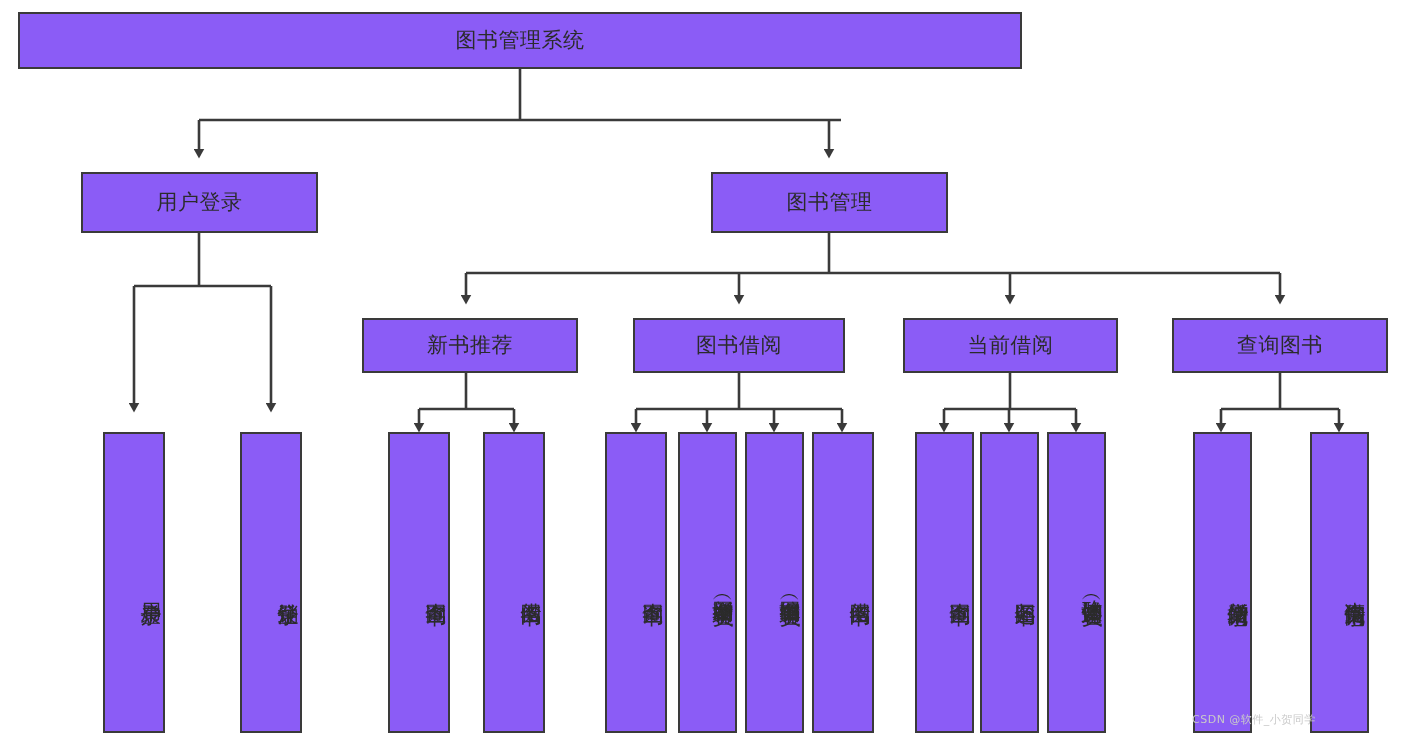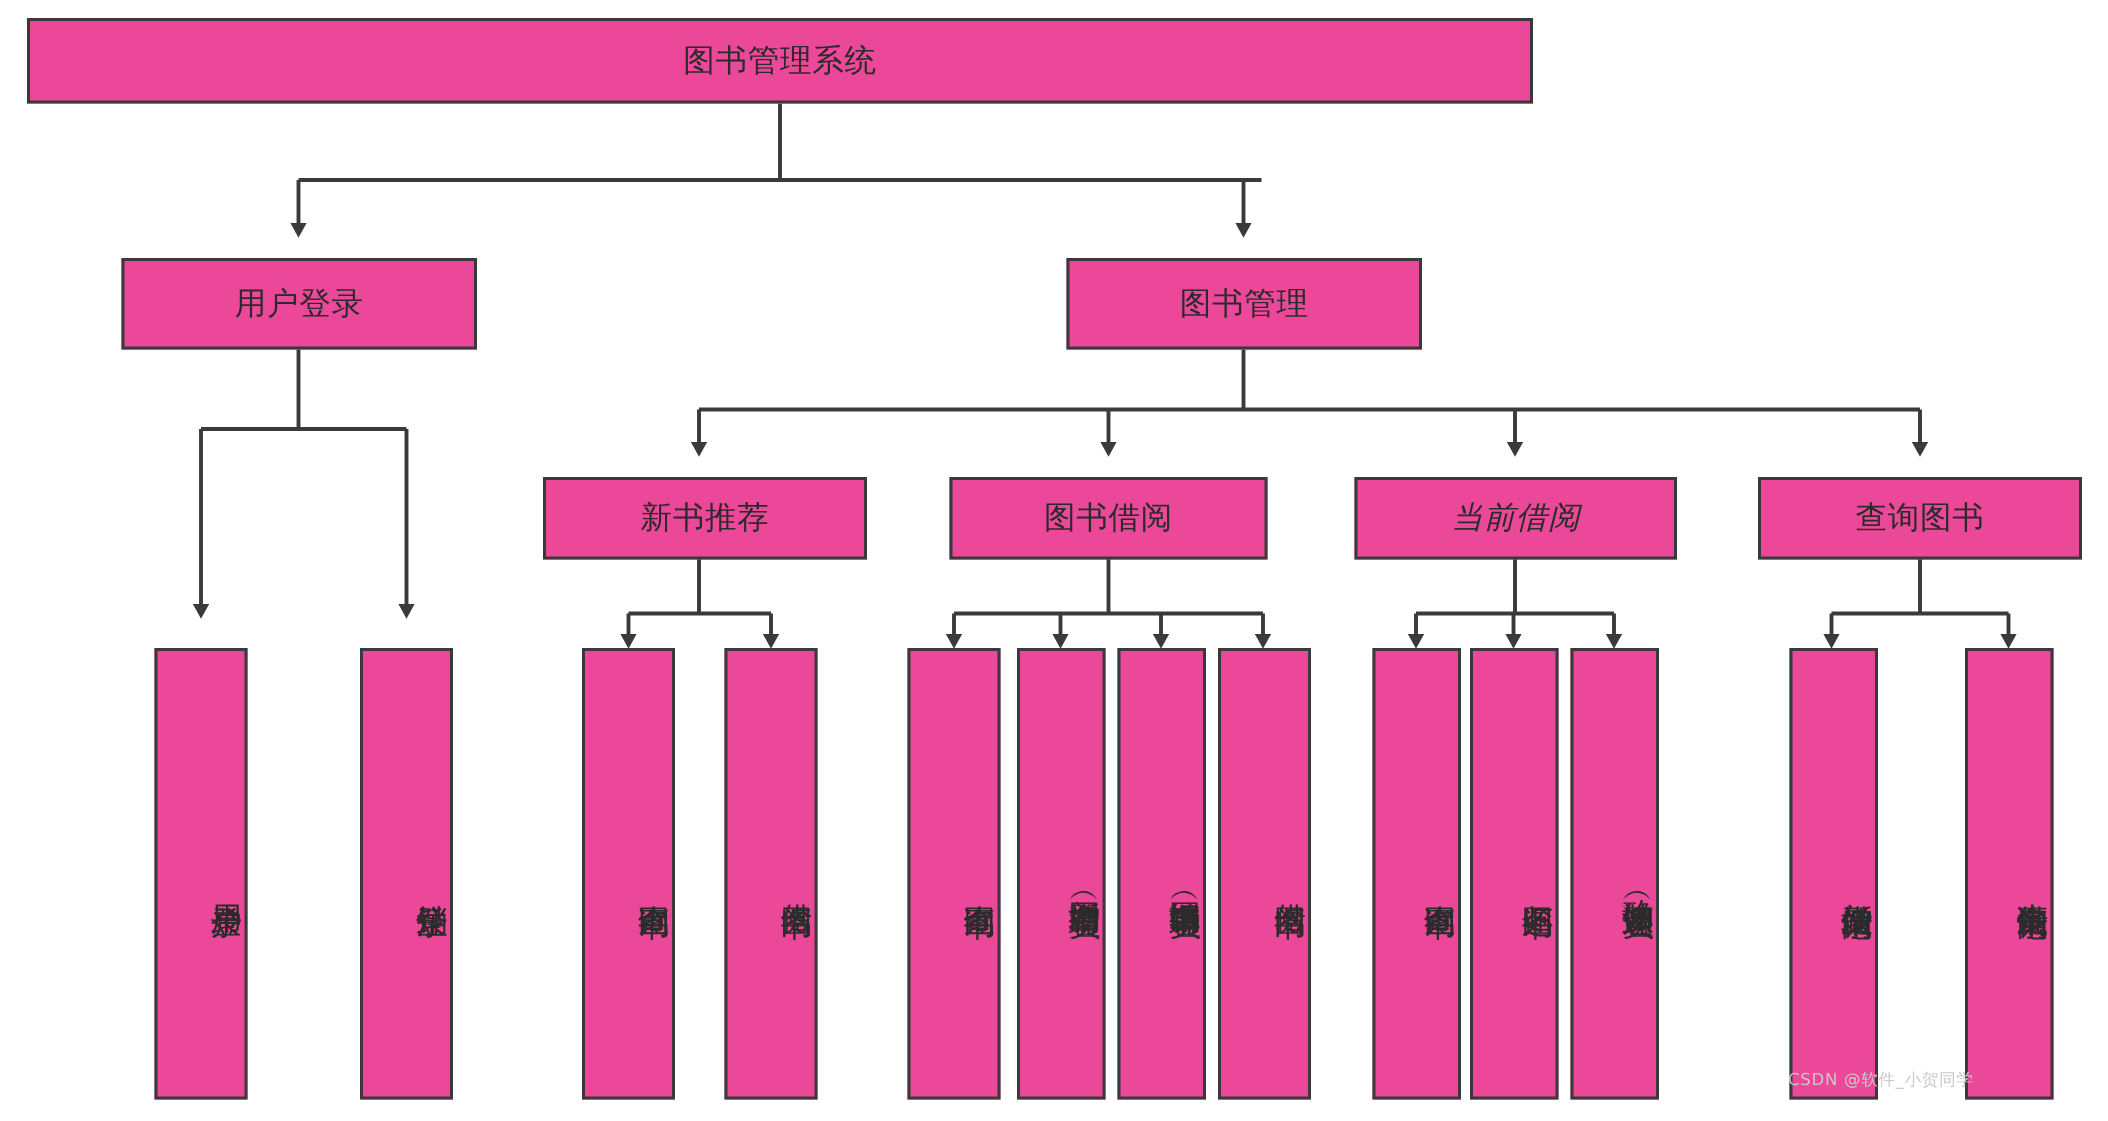--- a/index.html
+++ b/index.html
@@ -22,21 +22,21 @@
     position: absolute;
     left: 0;
     top: 0;
     width: 1405px;
     height: 747px;
     pointer-events: none;
   }
   .node {
     position: absolute;
     box-sizing: border-box;
-    background: #ec4899;
+    background: #8b5cf6;
     border: 2px solid #3a3a3a;
     display: flex;
     align-items: center;
     justify-content: center;
     color: #2b2b2b;
     line-height: 1.18;
     text-align: center;
   }
   .node.horiz {
     font-size: 21px;
@@ -130,21 +130,21 @@
   <div class="node horiz" style="left:711px; top:172px; width:237px; height:61px;">
     <span>图书管理</span>
   </div>
 
   <div class="node horiz" style="left:362px; top:318px; width:216px; height:55px;">
     <span>新书推荐</span>
   </div>
   <div class="node horiz" style="left:633px; top:318px; width:212px; height:55px;">
     <span>图书借阅</span>
   </div>
-  <div class="node horiz" style="left:903px; top:318px; width:215px; height:55px;font-style:italic;">
+  <div class="node horiz" style="left:903px; top:318px; width:215px; height:55px;">
     <span>当前借阅</span>
   </div>
   <div class="node horiz" style="left:1172px; top:318px; width:216px; height:55px;">
     <span>查询图书</span>
   </div>
 
   <div class="node vert" style="left:103px; top:432px; width:62px; height:301px;">
     <span>用户登录</span>
   </div>
   <div class="node vert" style="left:240px; top:432px; width:62px; height:301px;">

